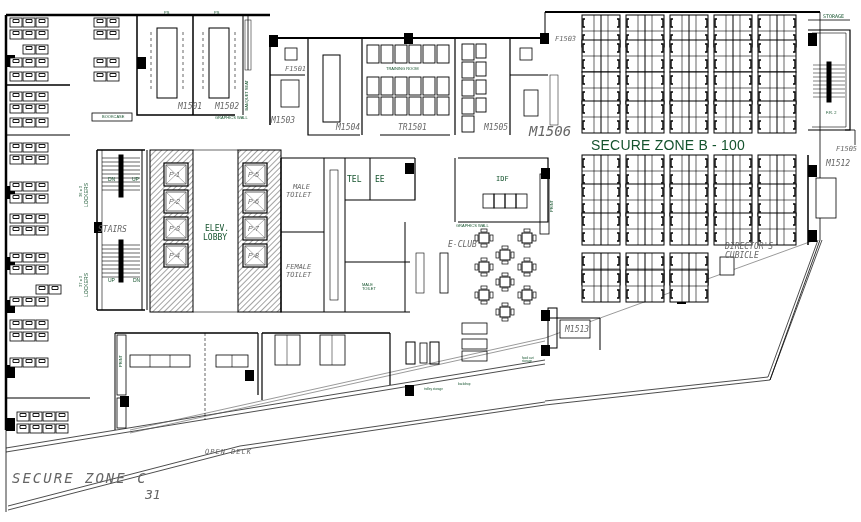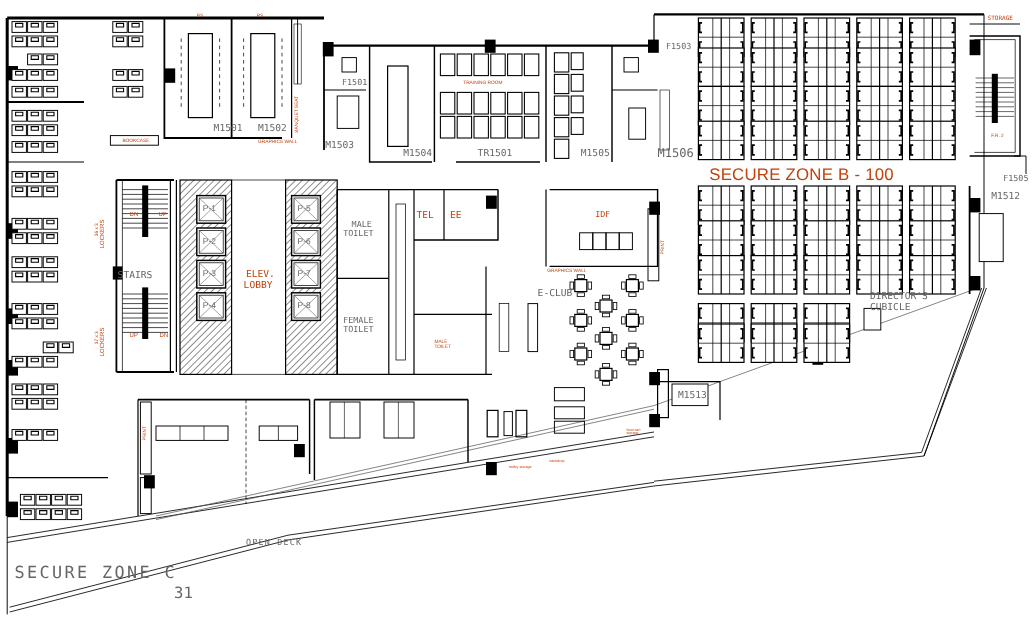--- a/index.html
+++ b/index.html
@@ -1,21 +1,21 @@
 <!DOCTYPE html>
 <html><head>
 <meta charset="utf-8">
 <style>
   html,body{margin:0;padding:0;background:#fff;}
   body{width:861px;height:522px;overflow:hidden;position:relative;font-family:"Liberation Sans",sans-serif;}
   #plan{position:absolute;left:0;top:0;width:861px;height:522px;}
-  .lbl{position:absolute;color:#c2410c;white-space:nowrap;line-height:1;}
+  .lbl{position:absolute;color:#14532d;white-space:nowrap;line-height:1;}
   .mono{font-family:"DejaVu Sans Mono",monospace;}
   .lg{font-size:14px;}
-  .gray{color:#666;}
+  .gray{color:#666;font-style:italic;}
   .vert{writing-mode:vertical-rl;transform:rotate(180deg);}
 </style>
 </head>
 <body>
 
 <svg id="plan" viewBox="0 0 861 522" xmlns="http://www.w3.org/2000/svg">
   <defs>
     <pattern id="hatch" width="4" height="4" patternUnits="userSpaceOnUse" patternTransform="rotate(45)">
       <line x1="0" y1="0" x2="0" y2="4" stroke="#8a8a8a" stroke-width="1.6"></line>
     </pattern>
@@ -451,21 +451,21 @@
 <div class="lbl lg" style="left:591px;top:138px;font-size:14px;letter-spacing:0.2px;">SECURE ZONE B - 100</div>
 <div class="lbl mono gray" style="left:12px;top:471px;font-size:14px;letter-spacing:2px;">SECURE ZONE C</div>
 <div class="lbl mono gray" style="left:145px;top:488px;font-size:13px;">31</div>
 <div class="lbl mono gray" style="left:205px;top:449px;font-size:7px;letter-spacing:1px;">OPEN DECK</div>
 
 <div class="lbl mono gray" style="left:138px;top:103px;font-size:8px;margin-left:40px;">M1501</div>
 <div class="lbl mono gray" style="left:215px;top:103px;font-size:8px;">M1502</div>
 <div class="lbl mono gray" style="left:271px;top:117px;font-size:8px;">M1503</div>
 <div class="lbl mono gray" style="left:336px;top:124px;font-size:8px;">M1504</div>
 <div class="lbl mono gray" style="left:484px;top:124px;font-size:8px;">M1505</div>
-<div class="lbl mono gray" style="left:548px;top:124px;font-size:10px;">M1506</div>
+<div class="lbl mono gray" style="left:529px;top:124px;font-size:14px;">M1506</div>
 <div class="lbl mono gray" style="left:826px;top:160px;font-size:8px;">M1512</div>
 <div class="lbl mono gray" style="left:565px;top:326px;font-size:8px;">M1513</div>
 <div class="lbl mono gray" style="left:285px;top:66px;font-size:7px;">F1501</div>
 <div class="lbl mono gray" style="left:555px;top:36px;font-size:7px;">F1503</div>
 <div class="lbl mono gray" style="left:836px;top:146px;font-size:7px;">F1505</div>
 <div class="lbl mono gray" style="left:398px;top:124px;font-size:8px;">TR1501</div>
 <div class="lbl" style="left:386px;top:67px;font-size:4px;">TRAINING ROOM</div>
 
 <div class="lbl mono" style="left:205px;top:225px;font-size:8px;">ELEV.</div>
 <div class="lbl mono" style="left:203px;top:234px;font-size:8px;">LOBBY</div>

